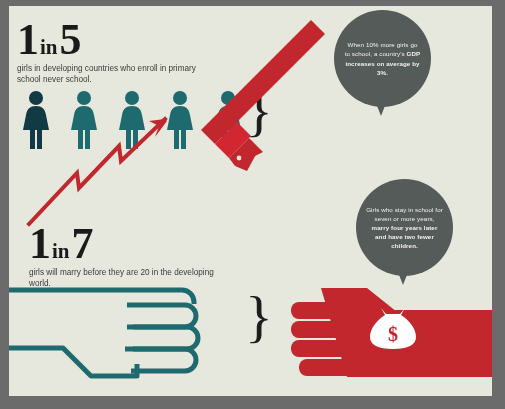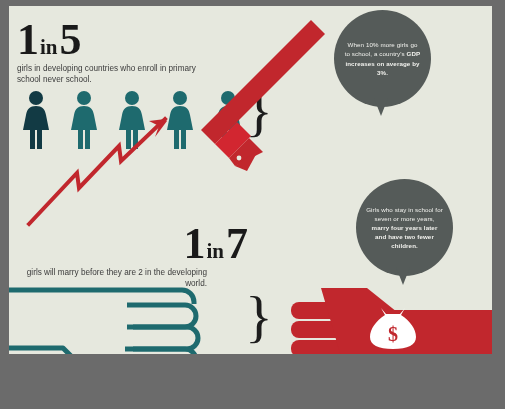--- a/index.html
+++ b/index.html
@@ -21,30 +21,30 @@
     background: #6b6b6b;
     box-sizing: border-box;
   }
 
   
   #canvas {
     position: absolute;
     left: 9px;
     top: 6px;
     width: 483px;
-    height: 348px;
+    height: 390px;
     background: #e6e8de;
     overflow: hidden;
   }
 
   
   .stat-block { position: absolute; }
 
   #stat-top { left: 8px; top: 14px; width: 230px; }
-  #stat-bottom { left: 8px; top: 218px; width: 230px; text-align: right; }
+  #stat-bottom { left: 20px; top: 218px; width: 230px; }
 
   .stat-headline {
     font-family: "Liberation Serif", serif;
     color: #1a1a1a;
     line-height: 0.92;
     white-space: nowrap;
   }
   .stat-num {
     font-size: 44px;
     font-weight: bold;
@@ -198,21 +198,21 @@
         </svg>
       </div>
     </div>
 
     <div class="brace" id="brace-top">}</div>
 
     <div class="stat-block" id="stat-bottom">
       <div class="stat-headline">
         <span class="stat-num">1</span><span class="stat-in">in</span><span class="stat-num">7</span>
       </div>
-      <div class="stat-desc">girls will marry before they are 2 in the developing world.</div>
+      <div class="stat-desc">girls will marry before they are 20 in the developing world.</div>
     </div>
 
     <div class="brace" id="brace-bottom">}</div>
 
     <div id="hand-teal">
       <svg viewBox="0 0 250 105" width="250" height="105" aria-hidden="true">
         <g fill="none" stroke="#1e6a6e" stroke-width="5" stroke-linecap="butt" stroke-linejoin="round">
 
           <path d="M-6 12 H175 a12 12 0 0 1 12 12 v2"></path>
 

